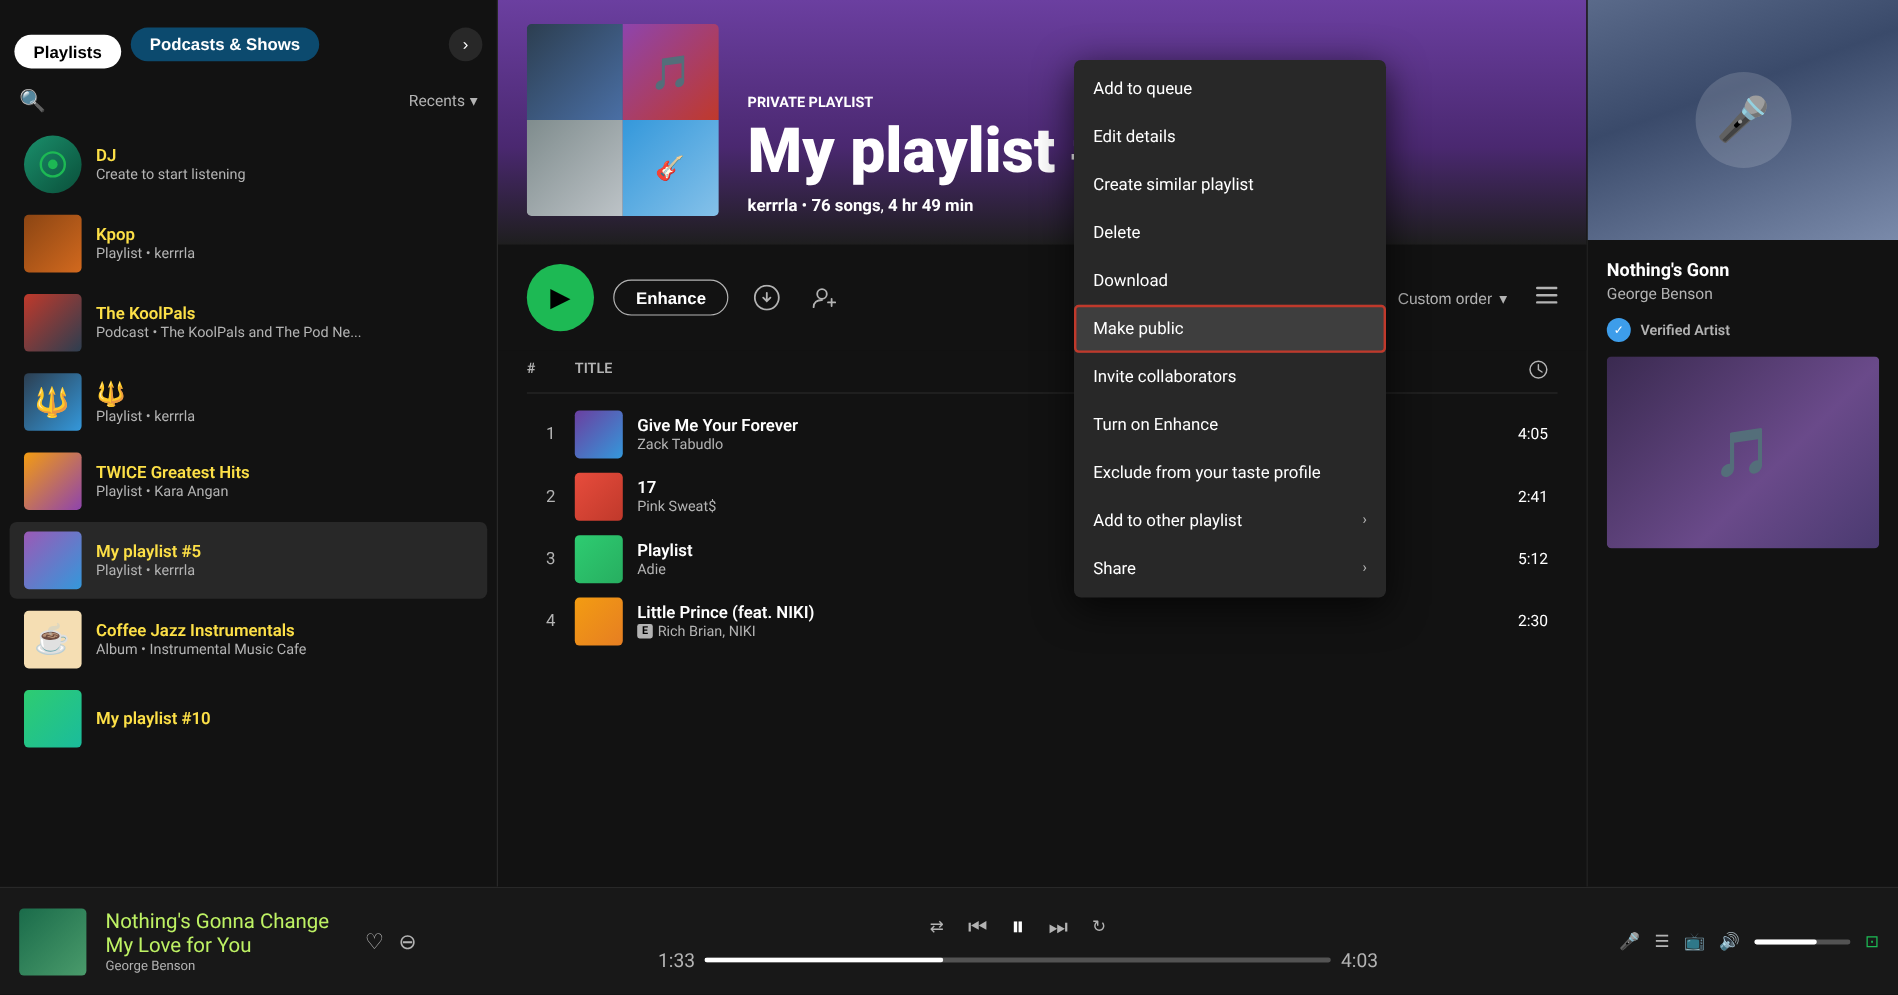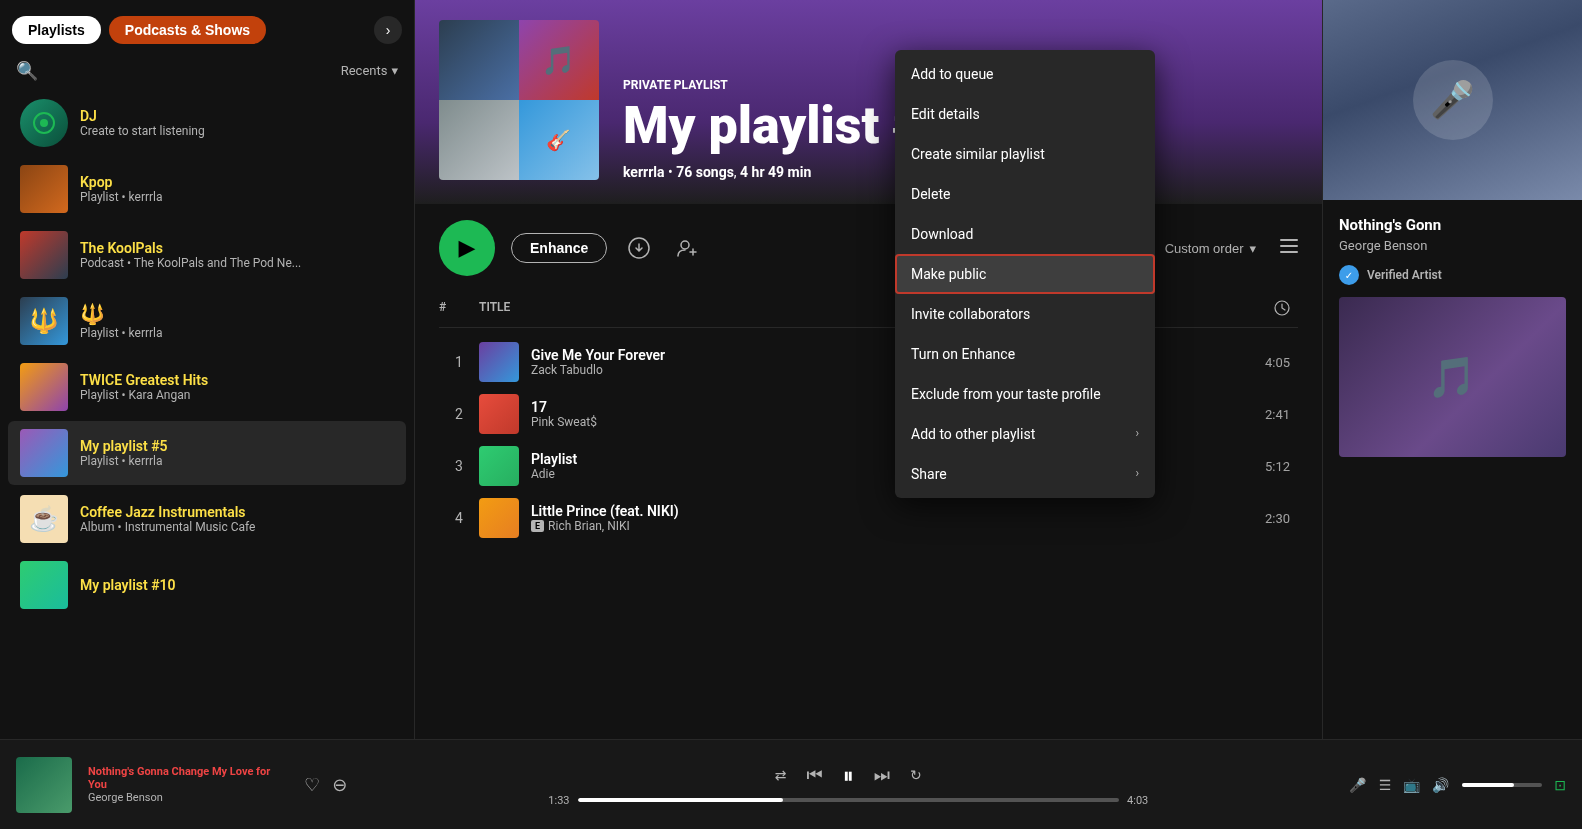--- a/index.html
+++ b/index.html
@@ -30,33 +30,34 @@
       border-right: 1px solid #282828;
       overflow: hidden;
     }
     .sidebar-tabs {
       display: flex;
       align-items: center;
       padding: 16px 12px 8px 12px;
       gap: 8px;
     }
     .sidebar-tab {
-      background: #c2410c;
+      background: #0c4a6e;
       color: #fff;
       border: none;
       border-radius: 20px;
       padding: 6px 16px;
       font-size: 14px;
       font-weight: 600;
       cursor: pointer;
       white-space: nowrap;
     }
     .sidebar-tab.active {
       background: #fff;
       color: #000;
+      margin-top: 13px;
     }
     .sidebar-tab-arrow {
       background: #282828;
       color: #fff;
       border: none;
       border-radius: 50%;
       width: 28px;
       height: 28px;
       display: flex;
       align-items: center;
@@ -320,21 +321,21 @@
     }
     .track-artist .explicit-badge {
       background: #b3b3b3;
       color: #000;
       font-size: 9px;
       font-weight: 700;
       padding: 1px 4px;
       border-radius: 2px;
     }
     .track-duration {
-      color: #a3a3a3;
+      color: #ffffff;
       font-size: 13px;
       text-align: right;
       padding-right: 8px;
     }
 
     
     .context-menu {
       position: absolute;
       top: 50px;
       left: 480px;
@@ -450,23 +451,23 @@
       height: 56px;
       background: #555;
       border-radius: 4px;
       flex-shrink: 0;
       background: linear-gradient(135deg, #1a6b4a, #4a9b6b);
     }
     .np-info {
       flex: 0 0 200px;
     }
     .np-song {
-      font-size: 11px;
-      font-weight: 700;
-      color: #ef4444;
+      font-size: 17px;
+      font-weight: 400;
+      color: #bef264;
     }
     .np-artist {
       font-size: 11px;
       color: #b3b3b3;
     }
     .np-actions {
       display: flex;
       align-items: center;
       gap: 12px;
     }
@@ -483,21 +484,21 @@
       gap: 6px;
     }
     .np-progress {
       width: 100%;
       display: flex;
       align-items: center;
       gap: 8px;
       max-width: 600px;
     }
     .np-time {
-      font-size: 11px;
+      font-size: 16px;
       color: #b3b3b3;
       flex-shrink: 0;
     }
     .progress-bar-bg {
       flex: 1;
       height: 4px;
       background: #535353;
       border-radius: 2px;
       overflow: hidden;
     }

